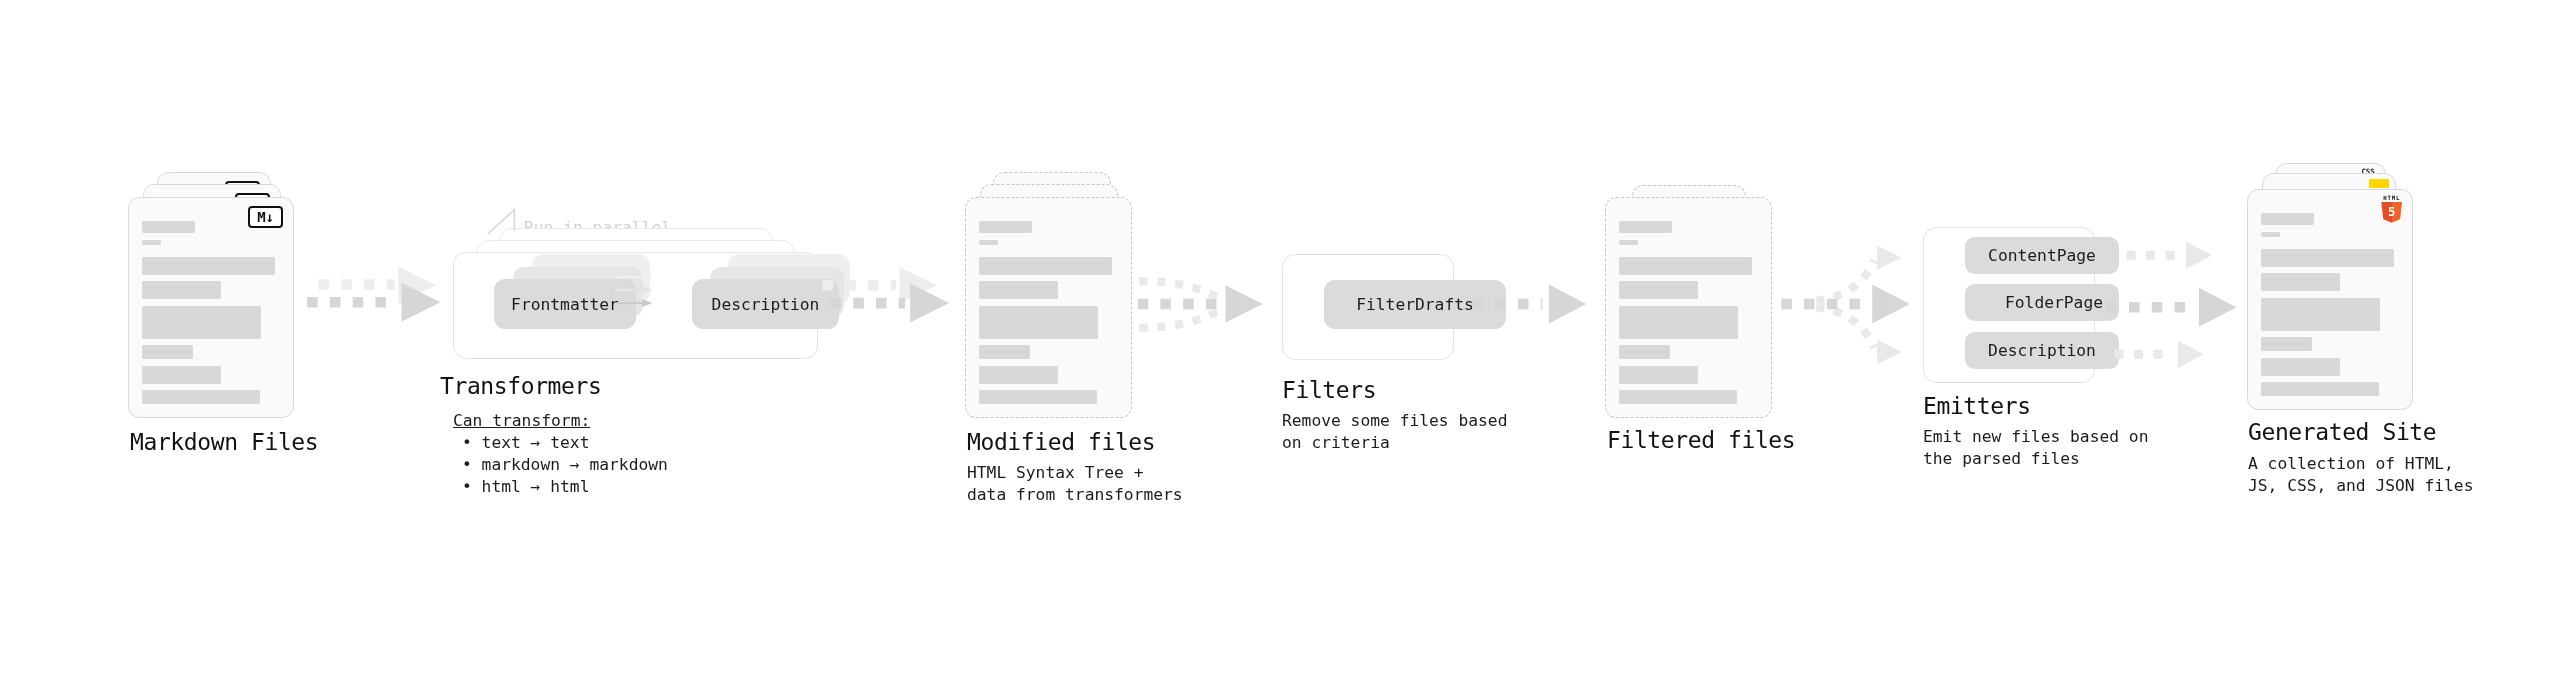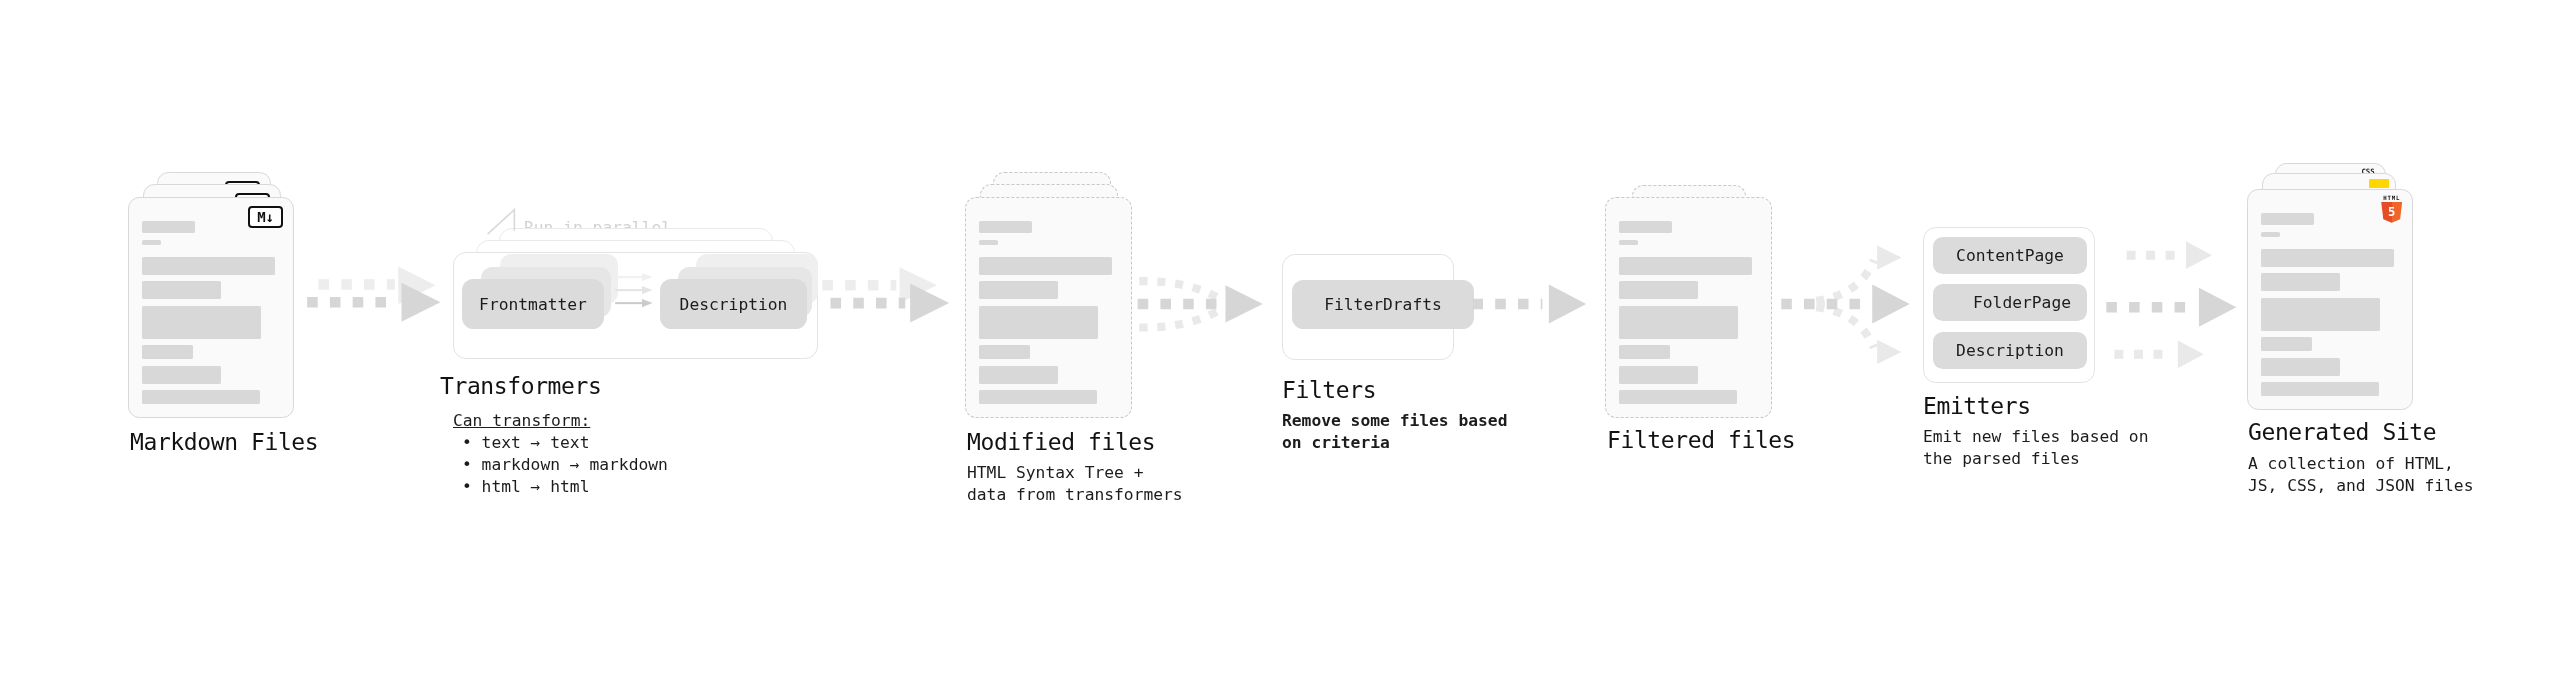--- a/index.html
+++ b/index.html
@@ -30,21 +30,21 @@
   .html5-badge{position:absolute;top:4.9px;right:9.8px;width:21px;text-align:center;}
   .h5-label{font:700 5.7px "DejaVu Sans Mono",monospace;letter-spacing:0.8px;color:#111;}
   .h5-shield{position:relative;height:21px;margin-top:0.8px;clip-path:polygon(0 0,100% 0,90% 84%,50% 100%,10% 84%);}
   .h5-left{position:absolute;top:0;bottom:0;left:0;width:50%;}
   .h5-right{position:absolute;top:0;bottom:0;left:50%;right:0;}
   .h5-num{position:absolute;left:0;right:0;top:0;font:700 12.2px "DejaVu Sans Mono",monospace;color:#fff;line-height:20.3px;}
 
   
   .frame{position:absolute;background:#fff;border:1.6px solid #e3e3e3;border-radius:13px;box-sizing:border-box;}
   .frame.echo{border-color:#eaeaea;}
-  .pill{position:absolute;background:#dbdbdb;border-radius:11.4px;color:#1c1c1c;font:400 16.3px "DejaVu Sans Mono",monospace;display:flex;align-items:center;justify-content:center;box-sizing:border-box;}
+  .pill{position:absolute;background:#dbdbdb;border-radius:11.4px;color:#1c1c1c;font:400 16.3px "DejaVu Sans Mono",monospace;display:flex;align-items:center;justify-content:center;box-sizing:border-box;margin-left:32px;}
   .pill.echo1{background:#e6e6e6;}
   .pill.echo2{background:#efefef;}
 
   
   .title{position:absolute;font:400 23px "DejaVu Sans Mono",monospace;color:#121212;white-space:nowrap;letter-spacing:-0.4px;}
   .desc{position:absolute;font:400 16.3px "DejaVu Sans Mono",monospace;color:#1c1c1c;line-height:22px;white-space:nowrap;}
   .annotation{position:absolute;font:400 16.3px "DejaVu Sans Mono",monospace;color:#d2d2d2;white-space:nowrap;}
 
   
   .arrows{position:absolute;left:0;top:0;z-index:10;pointer-events:none;}
@@ -194,21 +194,21 @@
     <div class="desc" style="left:967px;top:462px;">
       <div>HTML Syntax Tree +</div>
       <div>data from transformers</div>
     </div>
   </section>
 
   <section>
     <div class="frame" style="left:1282px;top:254px;width:172px;height:106px;"></div>
     <div class="pill" style="left:1292px;top:280px;width:182px;height:49px;">FilterDrafts</div>
     <div class="title" style="left:1282px;top:377px;">Filters</div>
-    <div class="desc" style="left:1282px;top:410px;font-weight:bold;">
+    <div class="desc" style="left:1282px;top:410px;">
       <div>Remove some files based</div>
       <div>on criteria</div>
     </div>
   </section>
 
   <section>
     <div class="doc dashed z1" style="left:1632px;top:185px;width:114px;"></div>
     <div class="doc dashed z2" style="left:1605px;top:197px;width:167px;">
       <div class="bars">
         <div class="bar b1"></div>

